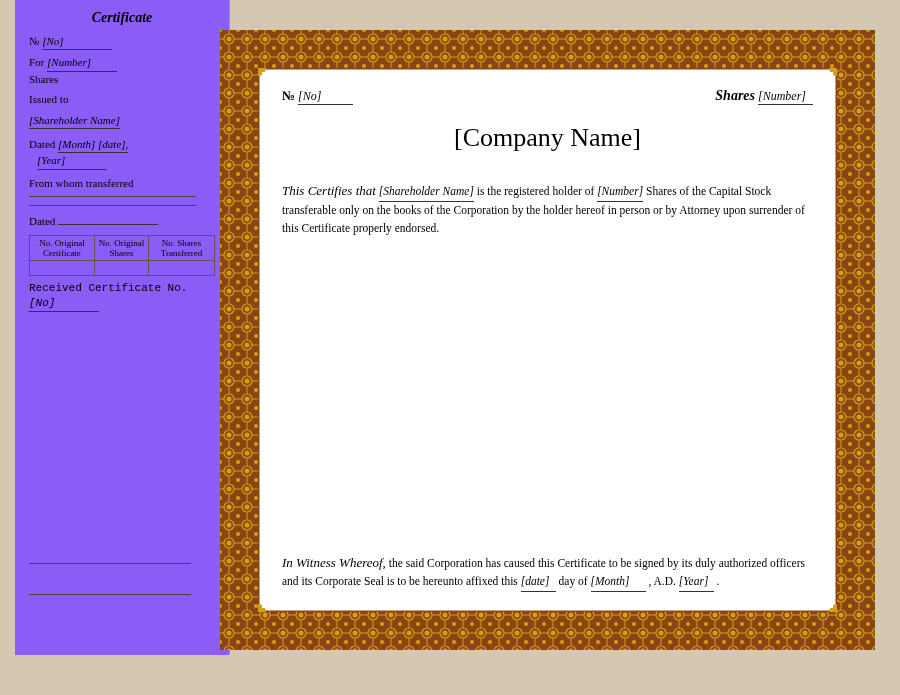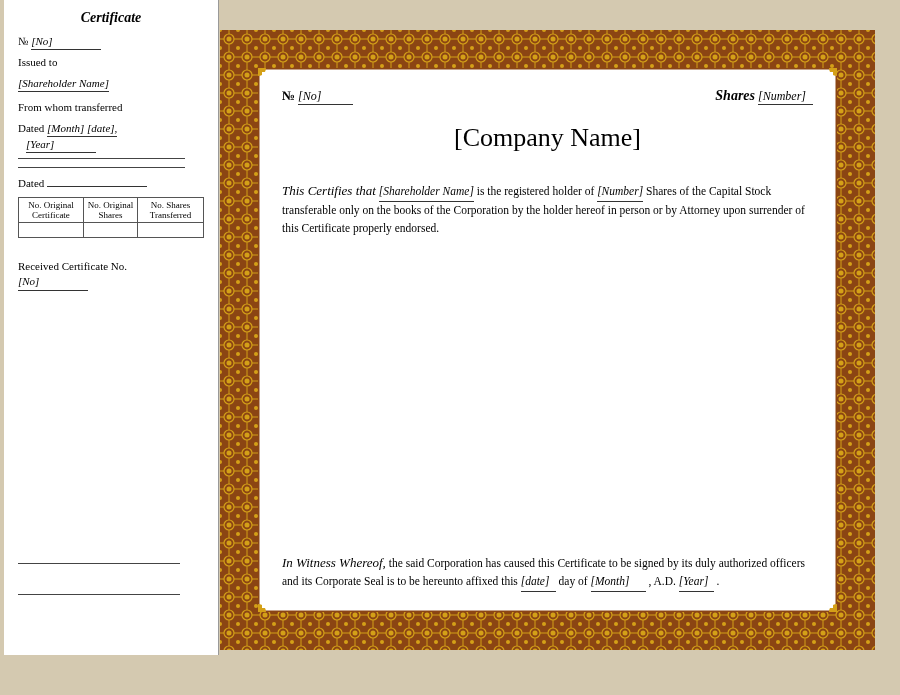--- a/index.html
+++ b/index.html
@@ -21,25 +21,25 @@
       position: relative;
       display: flex;
       flex-direction: column;
       align-items: center;
       justify-content: center;
     }
 
     
     .left-stub {
       position: absolute;
-      left: 4px;
+      left: 15px;
       top: 0;
       width: 215px;
       height: 655px;
-      background: #ffffff;
+      background: #8b5cf6;
       padding: 10px 14px;
       font-size: 11px;
       border-right: 1px solid #999;
     }
 
     .stub-title {
       font-size: 14px;
       font-weight: bold;
       font-style: italic;
       text-align: center;
@@ -221,38 +221,44 @@
 <div class="page">
 
   <div class="left-stub">
     <div class="stub-title">Certificate</div>
 
     <div class="stub-field">
       <span class="label">№</span>
       <span class="underline-field">[No]</span>
     </div>
 
+    <div class="stub-field">
+      <span class="label">For</span>
+      <span class="underline-field">[Number]</span>
+      <br>
+      <span>Shares</span>
+    </div>
 
     <div class="stub-field">
       <span>Issued to</span>
     </div>
 
     <div class="stub-field" style="margin-bottom:8px;">
       <span class="underline-field">[Shareholder Name]</span>
-    </div>
-
-    <div class="stub-field" style="margin-top:6px;">
-      <span>From whom transferred</span>
     </div>
 
     <div class="stub-field">
       <span>Dated</span>
       <span class="underline-field">[Month] [date],</span>
       <br>
       <span class="underline-field" style="margin-left:8px;">[Year]</span>
+    </div>
+
+    <div class="stub-field" style="margin-top:6px;">
+      <span>From whom transferred</span>
     </div>
 
     <div class="stub-line"></div>
     <div class="stub-line"></div>
 
     <div class="stub-field" style="margin-top:4px;">
       <span>Dated</span>
       <span class="underline-field" style="min-width:100px;"></span>
     </div>
 
@@ -264,21 +270,21 @@
         <td>No. Shares Transferred</td>
       </tr>
       <tr>
         <td>&nbsp;</td>
         <td>&nbsp;</td>
         <td>&nbsp;</td>
       </tr>
     </tbody>
       </table>
 
-    <div class="stub-field" style="margin-top:21px;">
+    <div class="stub-field" style="margin-top:5px;font-family:Liberation Mono, monospace;">
       <span>Received Certificate No.</span>
       <br>
       <span class="underline-field">[No]</span>
     </div>
 
 
 
     <div class="stub-bottom-lines">
       <div class="stub-bottom-line"></div>
       <div class="stub-bottom-line"></div>

